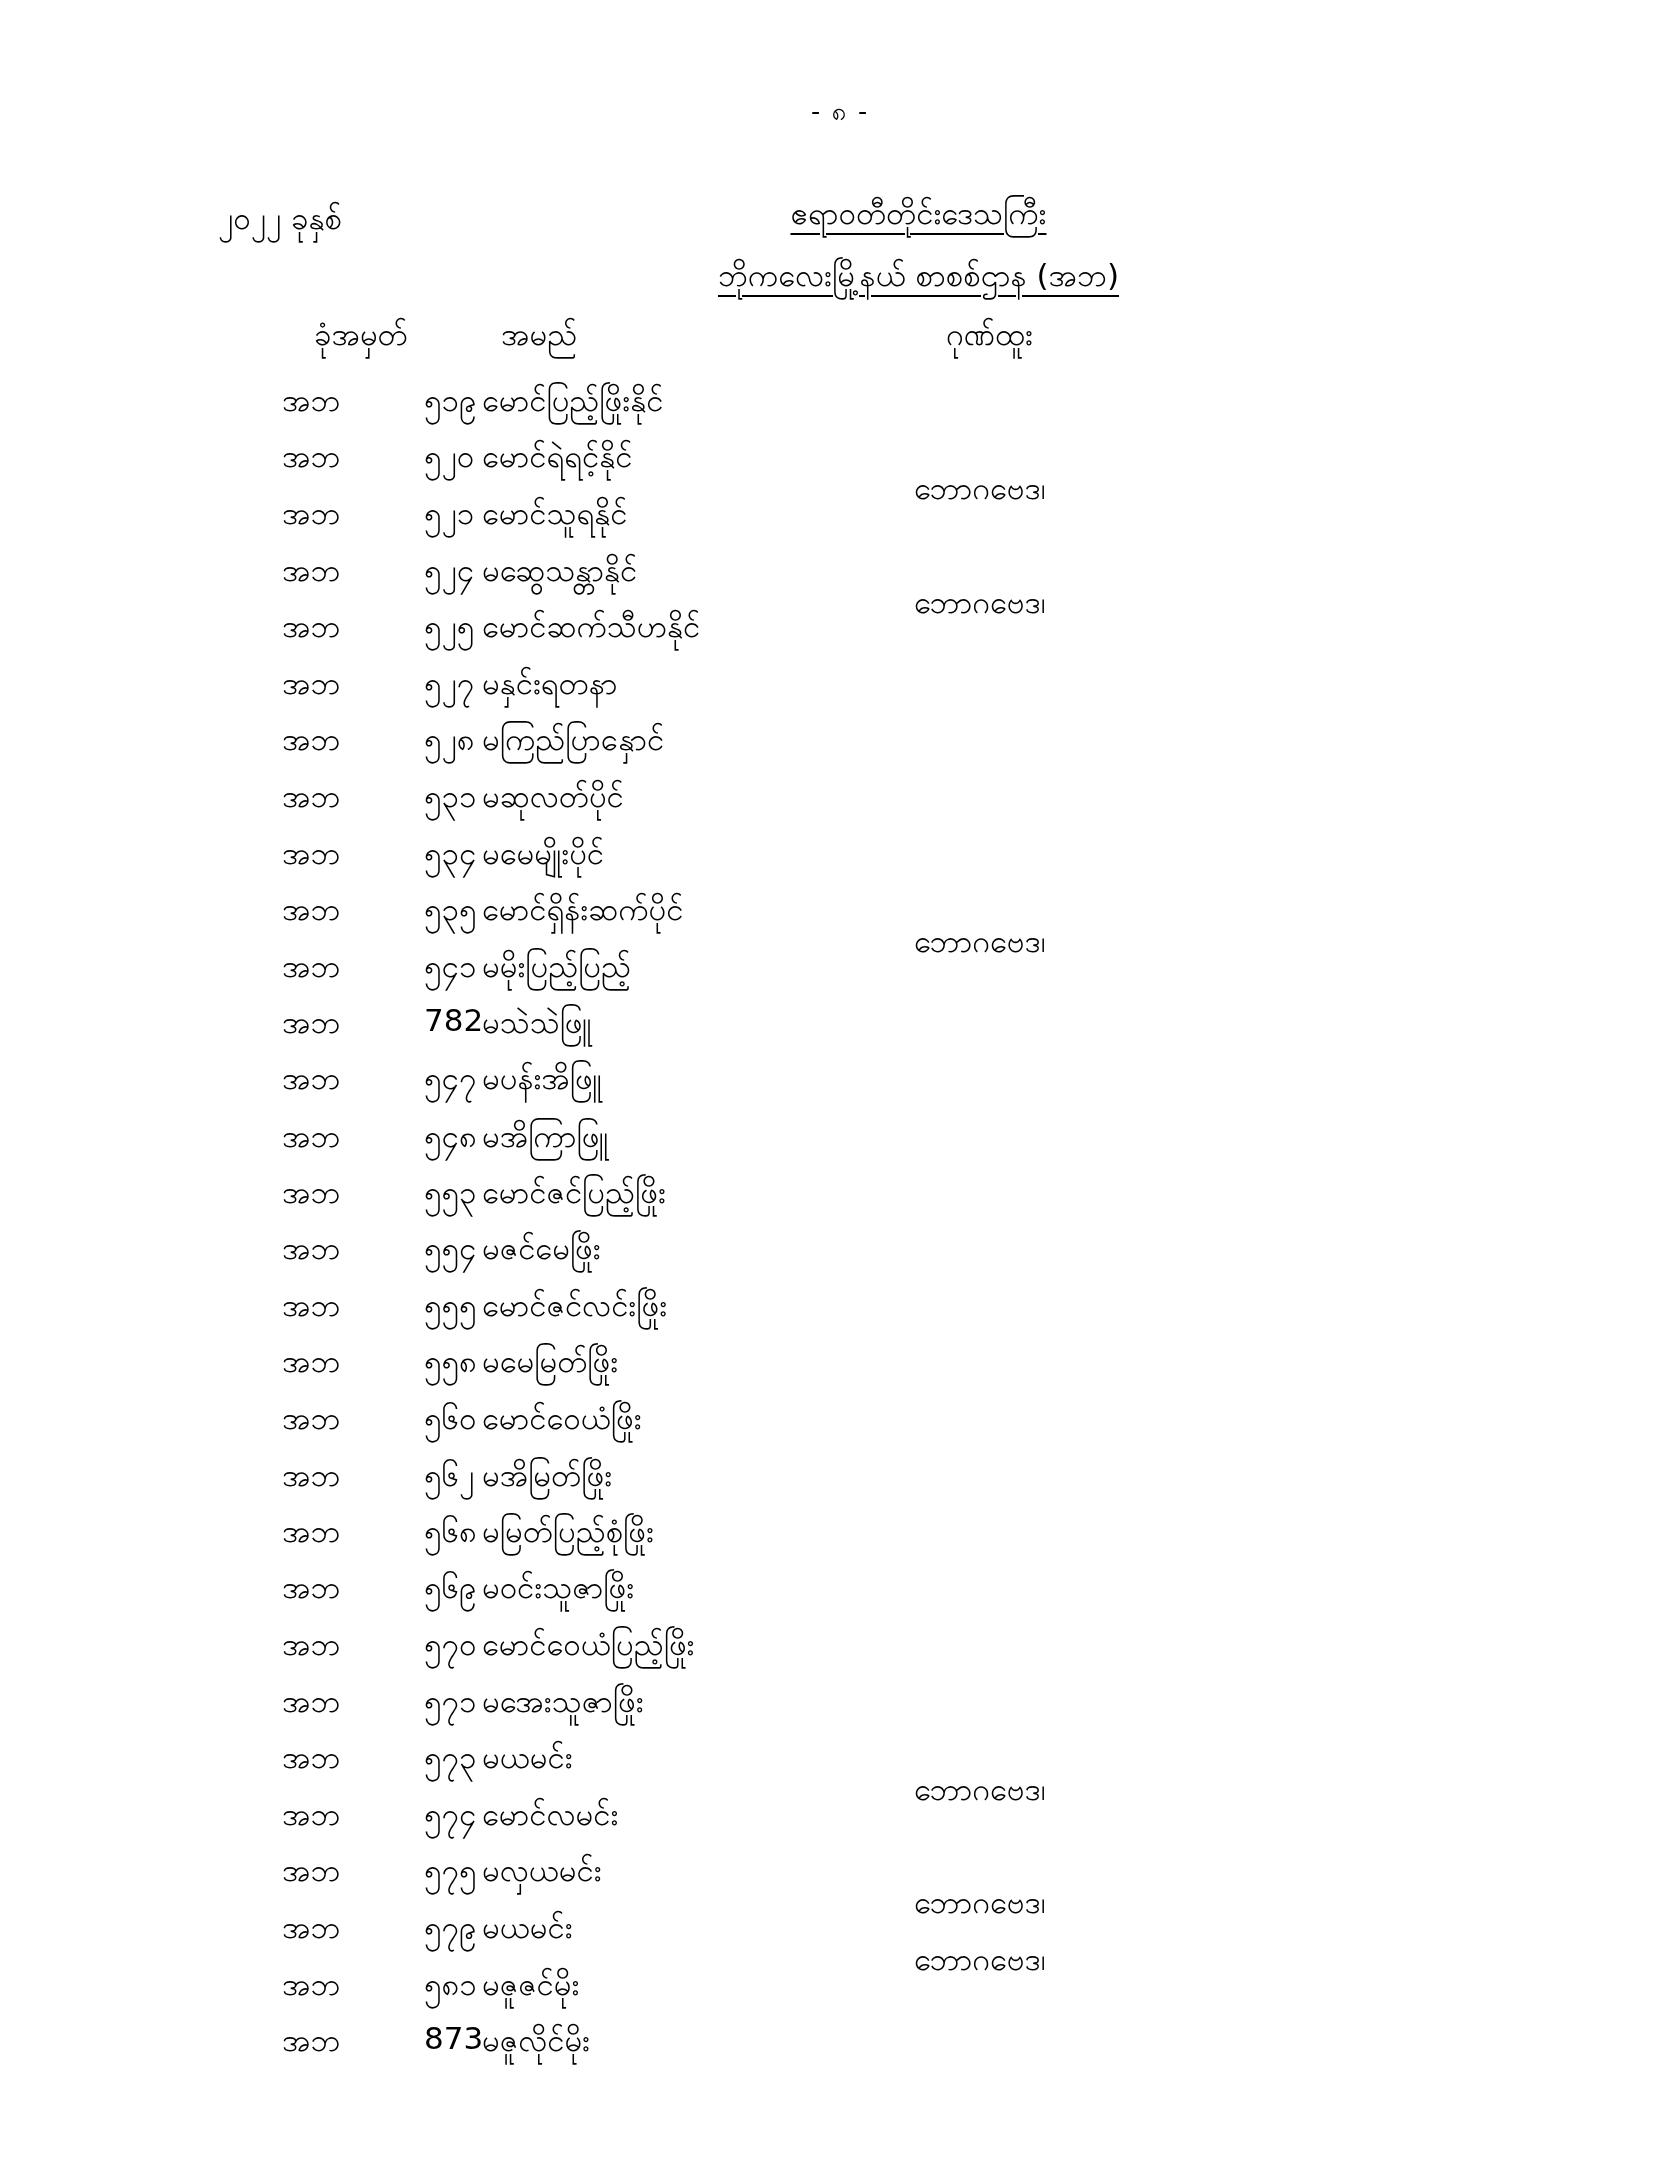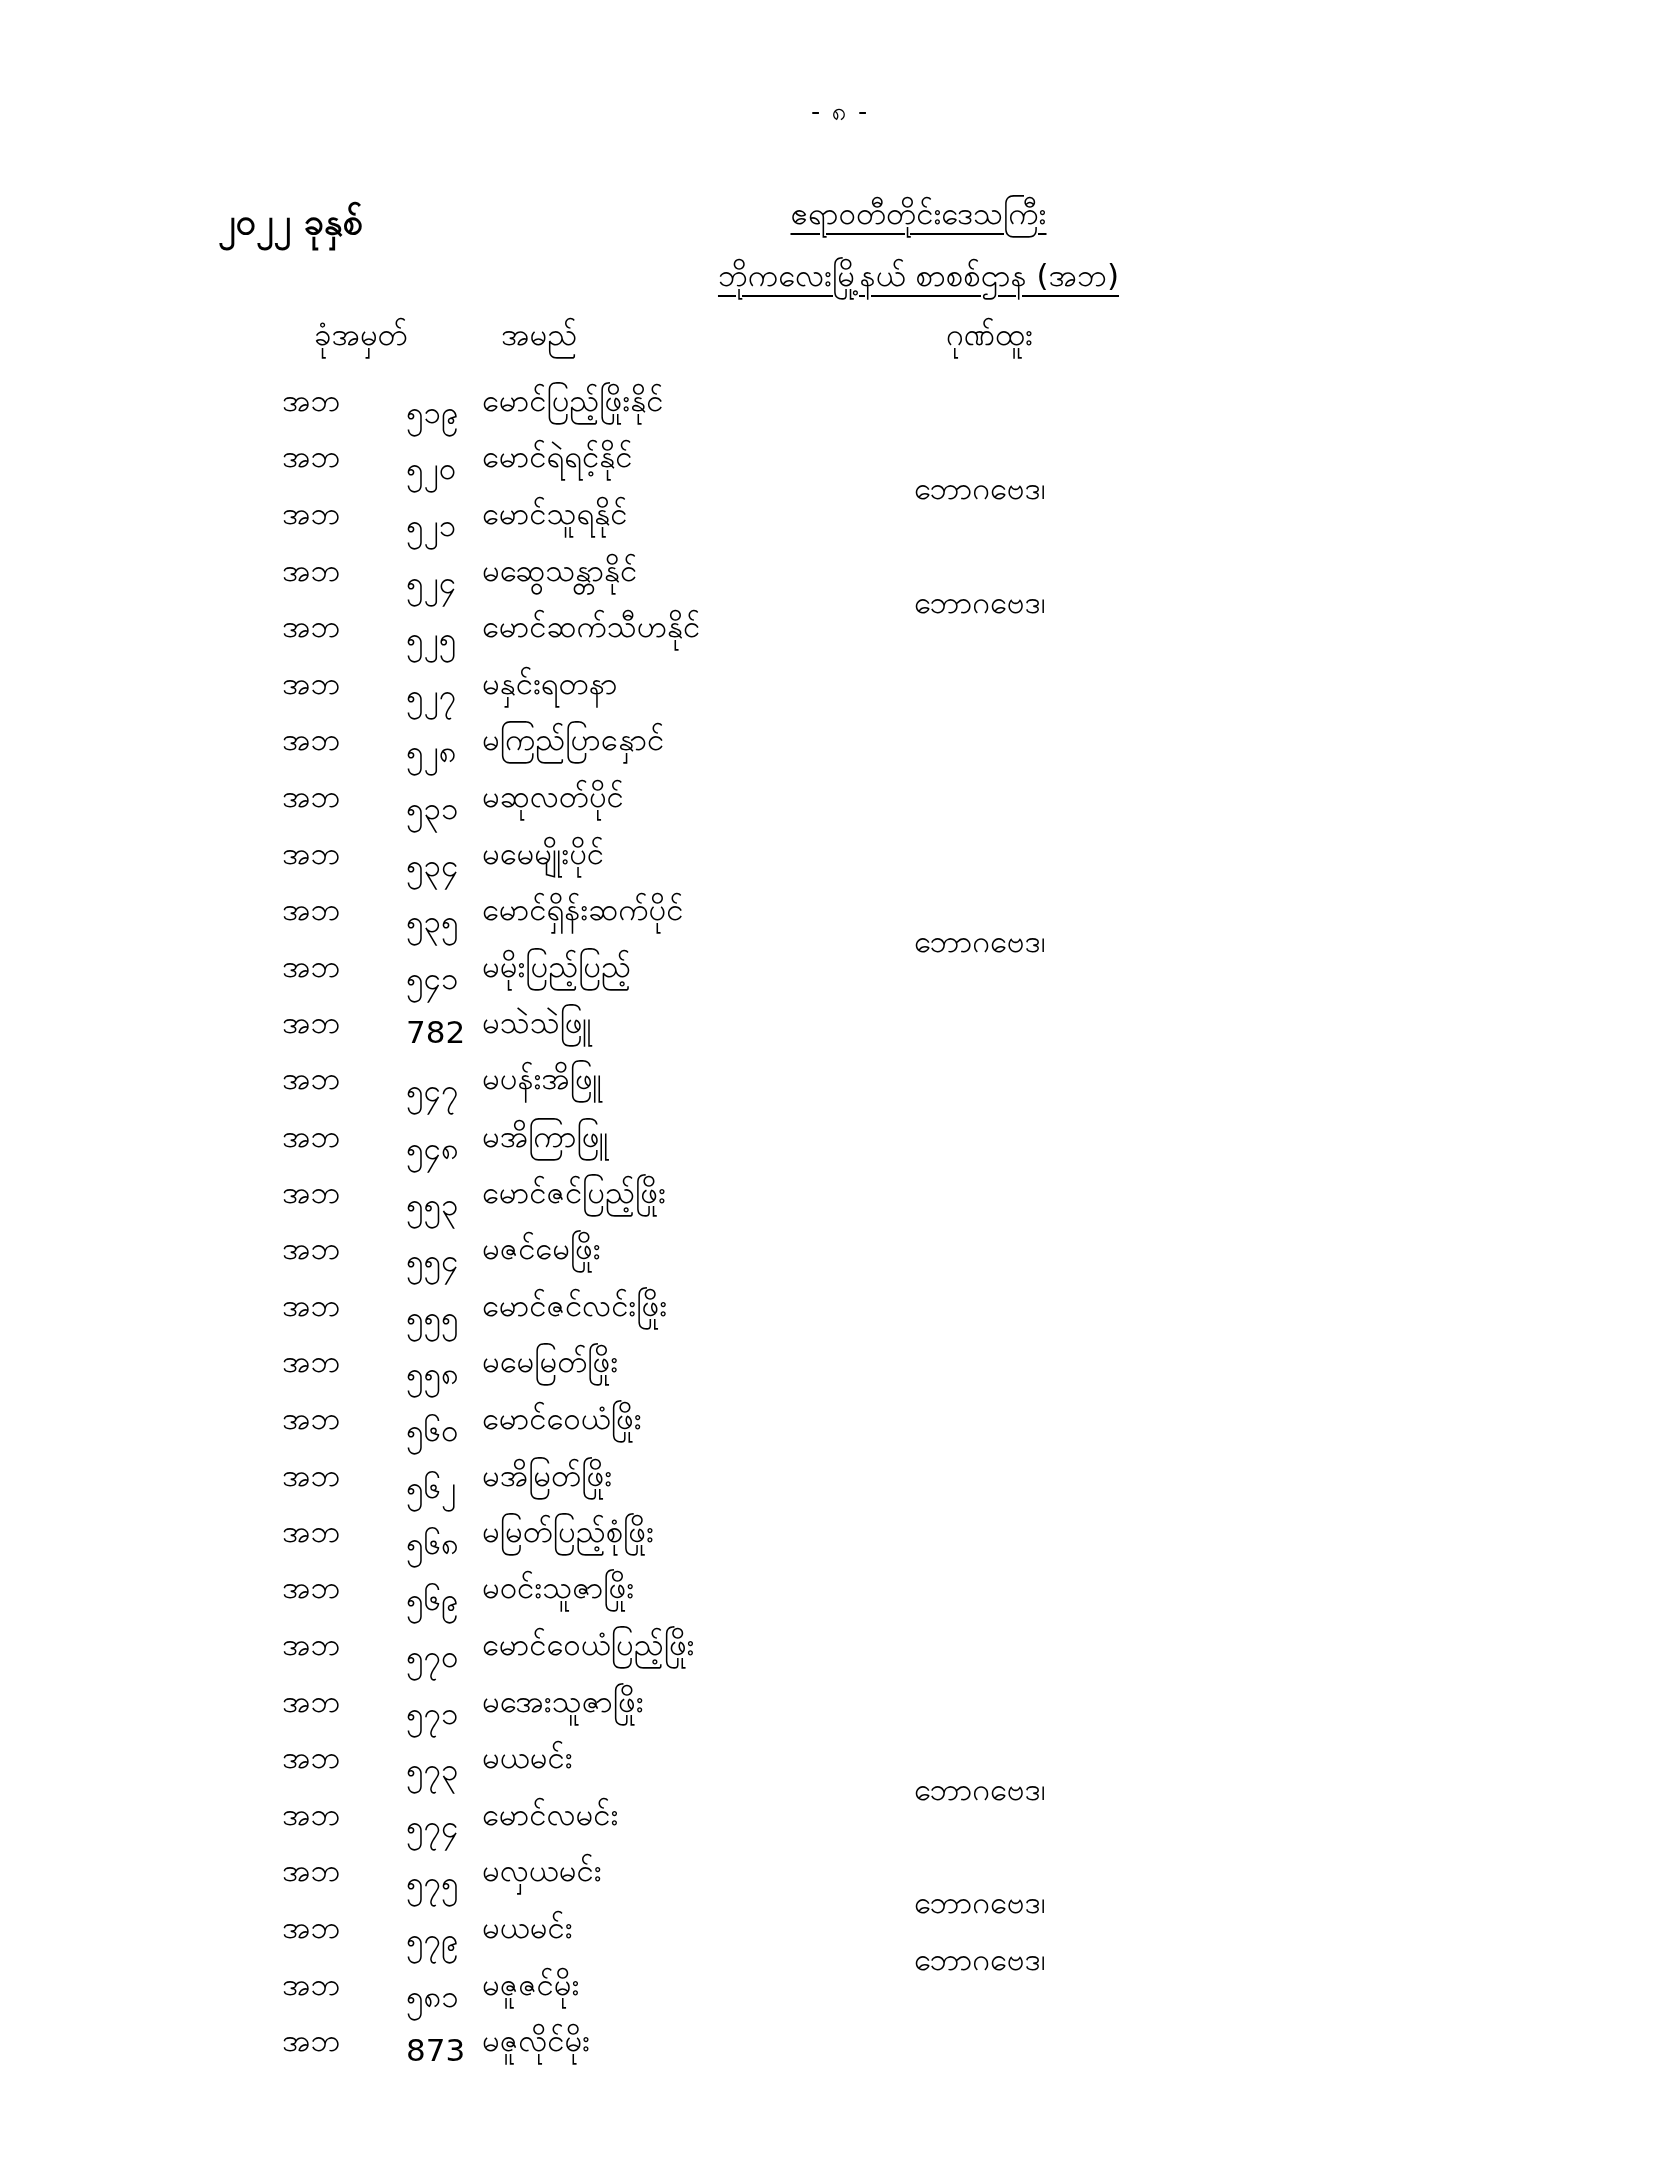--- a/index.html
+++ b/index.html
@@ -18,22 +18,21 @@
   }
   .abs { position: absolute; white-space: nowrap; }
   .page-number {
     top: 95px; left: 0; width: 1680px;
     text-align: center;
     font-size: 25.5px;
     letter-spacing: 1.8px;
   }
   .year-label {
     top: 198px; left: 218px;
-    font-size: 36px;
-    font-weight: bold;
+    font-size: 31px;
   }
   .title-line {
     left: 555px; width: 727px;
     text-align: center;
     font-size: 31px;
     text-decoration: underline;
     text-decoration-thickness: 1.8px;
     text-underline-offset: 9px;
   }
   .title-region   { top: 193px; }
@@ -52,21 +51,21 @@
     top: 0; left: 0;
     width: 1680px; height: 2175px;
   }
   .row {
     position: absolute;
     left: 0; width: 1680px; height: 56px;
     font-size: 31px;
   }
   .row span { position: absolute; top: 0; white-space: nowrap; }
   .c-center { left: 282px; }
-  .c-roll   { left: 406px; margin-top: 12px; }
+  .c-roll   { left: 424px; }
   .c-name   { left: 482px; }
   .c-dist   { left: 914px; margin-top: 32px; }
 </style>
 </head>
 <body>
 
 <div class="page">
 
   <div class="abs page-number">- ၈ -</div>
 

